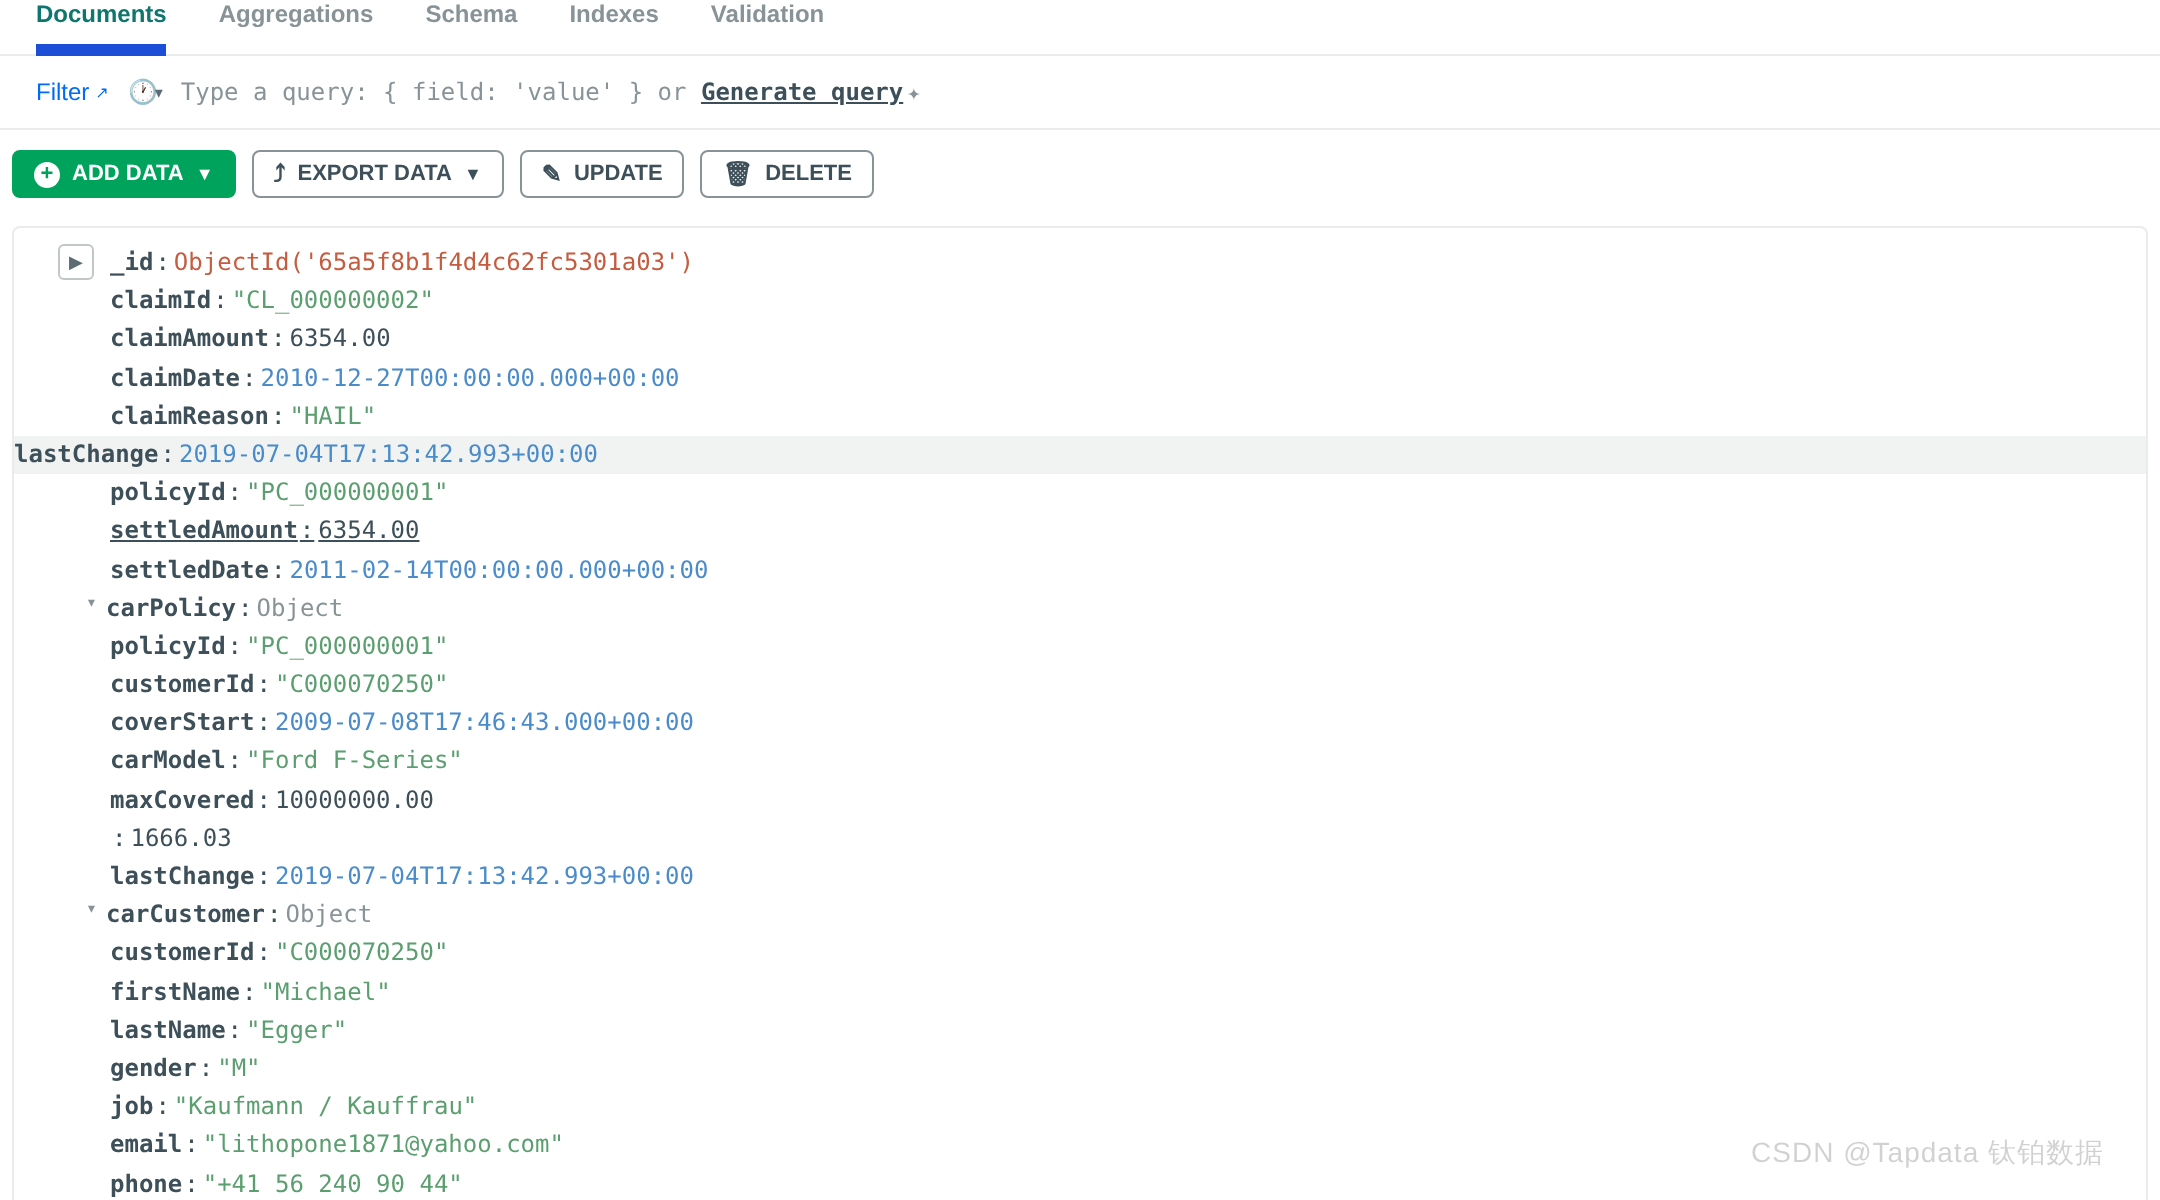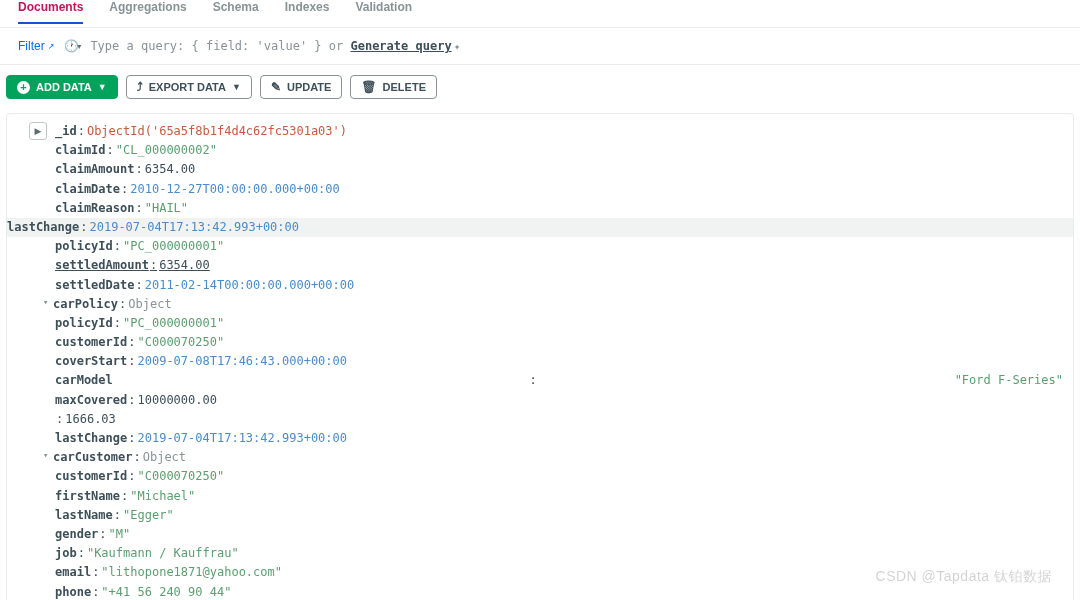--- a/index.html
+++ b/index.html
@@ -1,19 +1,19 @@
 <!DOCTYPE html>
 <html><head>
 <meta charset="utf-8">
 <style>
 * { box-sizing: border-box; margin: 0; padding: 0; }
 body { font-family: -apple-system, BlinkMacSystemFont, "Segoe UI", Helvetica, Arial, sans-serif; font-size: 12px; color: #3d4f58; background: #fff; width: 1080px; height: 600px; overflow: hidden; }
 .tabs { display: flex; gap: 26px; padding: 0 18px; border-bottom: 1px solid #e8edeb; height: 28px; align-items: flex-start; }
 .tab { font-size: 12px; font-weight: 600; color: #889397; padding: 0 0 8px 0; cursor: pointer; }
-.tab.active { color: #be185d; border-bottom: 2px solid #1d4ed8; }
+.tab.active { color: #0f766e; border-bottom: 6px solid #1d4ed8; }
 .query-bar { display: flex; align-items: center; padding: 10px 18px; border-bottom: 1px solid #e8edeb; gap: 10px; }
 .filter-link { color: #016bf8; font-size: 12px; font-weight: 500; display: flex; align-items: center; gap: 3px; cursor: pointer; }
 .filter-link sup { font-size: 8px; }
 .history-btn { width: 16px; height: 16px; display: flex; align-items: center; cursor: pointer; color: #5c6c75; }
 .query-input { flex: 1; font-family: "Menlo", "Consolas", monospace; font-size: 12px; color: #889397; border: none; outline: none; }
 .generate-query { font-family: "Menlo", monospace; font-size: 12px; color: #3d4f58; text-decoration: underline; font-weight: 600; cursor: pointer; }
 .sparkle { font-size: 11px; color: #889397; margin-left: 2px; }
 .action-bar { display: flex; gap: 8px; padding: 10px 6px; }
 .btn { font-size: 11px; font-weight: 600; border: 1px solid #889397; background: #fff; border-radius: 4px; padding: 4px 10px; display: flex; align-items: center; gap: 6px; cursor: pointer; color: #3d4f58; }
 .btn-green { background: #00a35c; color: #fff; border-color: #00a35c; }
@@ -85,21 +85,21 @@
       <div class="row" style="padding-left: 0px;"><span class="key">claimDate</span><span class="colon">:</span> <span class="v-date">2010-12-27T00:00:00.000+00:00</span></div>
       <div class="row" style="padding-left: 0px;"><span class="key">claimReason</span><span class="colon">:</span> <span class="v-str">"HAIL"</span></div>
       <div class="row highlight" style="padding-left: 0px;"><span class="key">lastChange</span><span class="colon">:</span> <span class="v-date">2019-07-04T17:13:42.993+00:00</span></div>
       <div class="row" style="padding-left: 0px;"><span class="key">policyId</span><span class="colon">:</span> <span class="v-str">"PC_000000001"</span></div>
       <div class="row" style="padding-left: 0px; text-decoration: underline;"><span class="key">settledAmount</span><span class="colon">:</span> <span class="v-num">6354.00</span></div>
       <div class="row" style="padding-left: 0px;"><span class="key">settledDate</span><span class="colon">:</span> <span class="v-date">2011-02-14T00:00:00.000+00:00</span></div>
       <div class="row" style="padding-left: 0px;"><span class="twisty">▾</span><span class="key">carPolicy</span><span class="colon">:</span> <span class="v-type">Object</span></div>
       <div class="row" style="padding-left: 0px;">  <span class="key">policyId</span><span class="colon">:</span> <span class="v-str">"PC_000000001"</span></div>
       <div class="row" style="padding-left: 0px;">  <span class="key">customerId</span><span class="colon">:</span> <span class="v-str">"C000070250"</span></div>
       <div class="row" style="padding-left: 0px;">  <span class="key">coverStart</span><span class="colon">:</span> <span class="v-date">2009-07-08T17:46:43.000+00:00</span></div>
-      <div class="row" style="padding-left: 0px; justify-content: space-between;">  <span class="key">carModel</span><span class="colon">:</span> <span class="v-str">"Ford F-Series"</span></div>
+      <div class="row" style="padding-left: 0px;">  <span class="key">carModel</span><span class="colon">:</span> <span class="v-str">"Ford F-Series"</span></div>
       <div class="row" style="padding-left: 0px;">  <span class="key">maxCovered</span><span class="colon">:</span> <span class="v-num">10000000.00</span></div>
       <div class="row" style="padding-left: 0px;">  <span class="colon">:</span> <span class="v-num">1666.03</span></div>
       <div class="row" style="padding-left: 0px;">  <span class="key">lastChange</span><span class="colon">:</span> <span class="v-date">2019-07-04T17:13:42.993+00:00</span></div>
       <div class="row" style="padding-left: 0px;">  <span class="twisty">▾</span><span class="key">carCustomer</span><span class="colon">:</span> <span class="v-type">Object</span></div>
       <div class="row" style="padding-left: 0px;">    <span class="key">customerId</span><span class="colon">:</span> <span class="v-str">"C000070250"</span></div>
       <div class="row" style="padding-left: 0px;">    <span class="key">firstName</span><span class="colon">:</span> <span class="v-str">"Michael"</span></div>
       <div class="row" style="padding-left: 0px;">    <span class="key">lastName</span><span class="colon">:</span> <span class="v-str">"Egger"</span></div>
       <div class="row" style="padding-left: 0px;">    <span class="key">gender</span><span class="colon">:</span> <span class="v-str">"M"</span></div>
       <div class="row" style="padding-left: 0px;">    <span class="key">job</span><span class="colon">:</span> <span class="v-str">"Kaufmann / Kauffrau"</span></div>
       <div class="row" style="padding-left: 0px;">    <span class="key">email</span><span class="colon">:</span> <span class="v-str">"lithopone1871@yahoo.com"</span></div>

